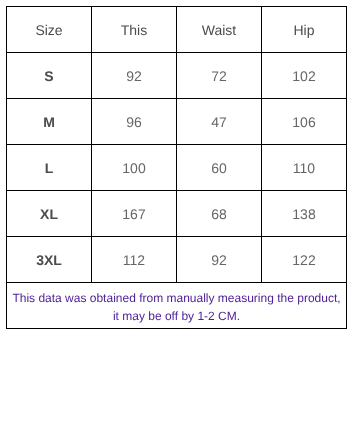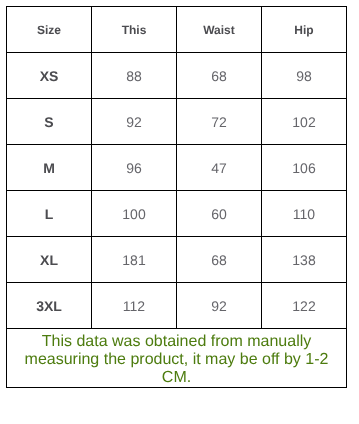--- a/index.html
+++ b/index.html
@@ -26,81 +26,75 @@
   }
   .size-chart td, .size-chart th {
     border: 1px solid #000000;
     padding: 0;
     text-align: center;
     vertical-align: middle;
     height: 45.05px;
     line-height: 1;
   }
   .hdr {
-    font-weight: bold;
-    font-size: 12px;
+    font-weight: normal;
+    font-size: 14px;
     color: #4c4c50;
   }
   .sizecell {
     font-weight: bold;
     font-size: 14px;
     color: #4c4c50;
   }
   .val {
     font-size: 14px;
     color: #65656a;
   }
   .size-chart td.note {
     height: 41.05px;
-    font-size: 16px;
-    color: #4d7c0f;
+    font-size: 12px;
+    color: #4c1d95;
     line-height: 17.8px;
     padding: 4px 1px 0 1px;
   }
 </style>
 </head>
 <body>
 
 <table class="size-chart">
   <thead>
     <tr>
       <th class="hdr">Size</th>
       <th class="hdr">This</th>
       <th class="hdr">Waist</th>
       <th class="hdr">Hip</th>
     </tr>
   </thead>
   <tbody>
-    <tr>
-      <td class="sizecell">XS</td>
-      <td class="val">88</td>
-      <td class="val">68</td>
-      <td class="val">98</td>
-    </tr>
     <tr>
       <td class="sizecell">S</td>
       <td class="val">92</td>
       <td class="val">72</td>
       <td class="val">102</td>
     </tr>
     <tr>
       <td class="sizecell">M</td>
       <td class="val">96</td>
       <td class="val">47</td>
       <td class="val">106</td>
     </tr>
     <tr>
       <td class="sizecell">L</td>
       <td class="val">100</td>
       <td class="val">60</td>
       <td class="val">110</td>
     </tr>
     <tr>
       <td class="sizecell">XL</td>
-      <td class="val">181</td>
+      <td class="val">167</td>
       <td class="val">68</td>
       <td class="val">138</td>
     </tr>
     <tr>
       <td class="sizecell">3XL</td>
       <td class="val">112</td>
       <td class="val">92</td>
       <td class="val">122</td>
     </tr>
     <tr>

